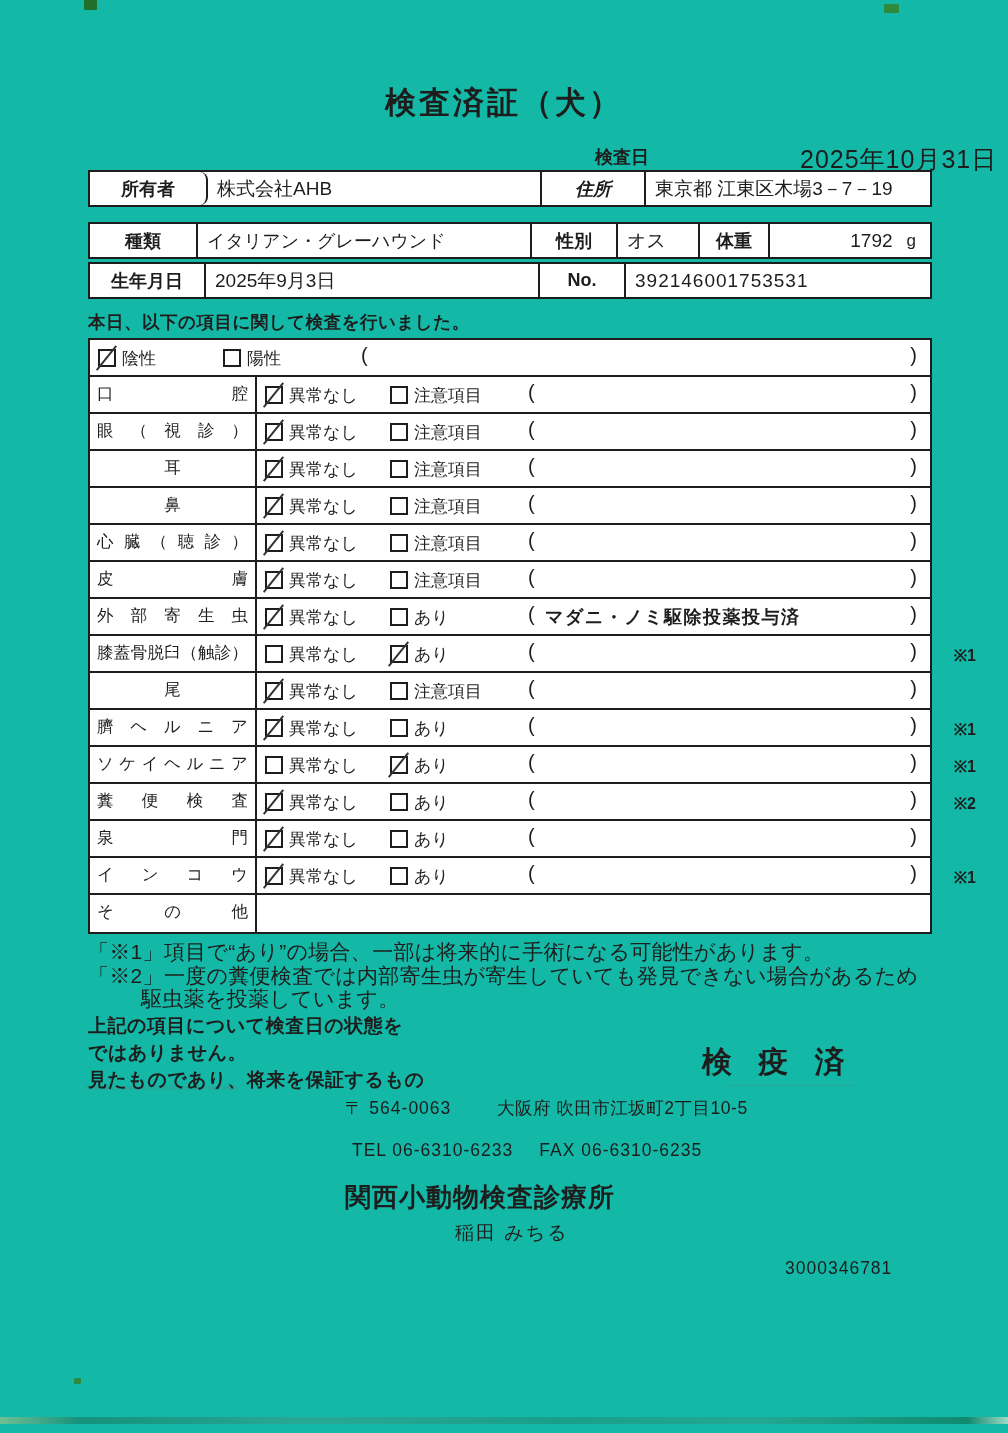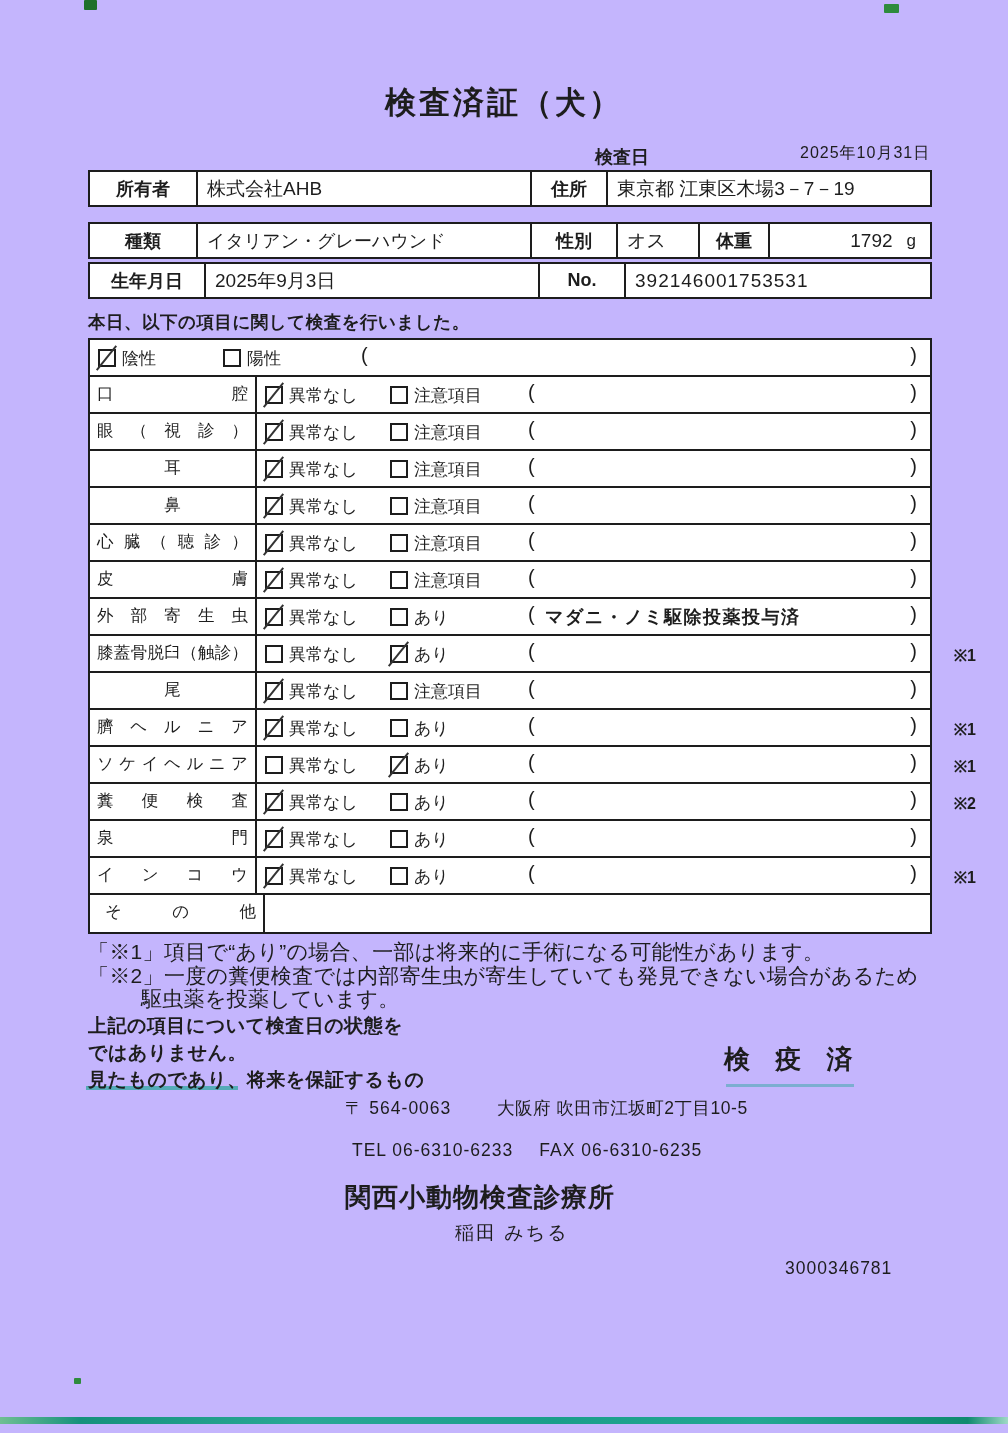--- a/index.html
+++ b/index.html
@@ -2,67 +2,67 @@
 <html style="--ink: #1d1d1d; --scan-green: #2e8b3d; --scan-teal: #26a69a;"><head>
 <meta charset="utf-8">
 <style>
   :root{
     --ink:#1d1d1d;
     --scan-green:#2e8b3d;
     --scan-teal:#26a69a;
   }
   html,body{margin:0;padding:0;background:#fff;}
   .page{
-    position:relative;width:1008px;height:1433px;background:#c4b5fd;
+    position:relative;width:1008px;height:1433px;background:#14b8a6;
     font-family:"Liberation Sans",sans-serif;color:var(--ink);overflow:hidden;
   }
   
   .title{position:absolute;top:82px;left:0;width:100%;text-align:center;
     font-size:31px;font-weight:700;letter-spacing:3px;margin:0;}
   .date-label{position:absolute;top:145px;left:595px;font-size:18px;font-weight:600;}
-  .date-value{position:absolute;top:143px;left:800px;font-size:16px;letter-spacing:1px;}
+  .date-value{position:absolute;top:143px;left:800px;font-size:25px;letter-spacing:1px;}
   
   .box{position:absolute;left:88px;width:844px;border:2px solid var(--ink);
     display:flex;box-sizing:border-box;background:#fff;}
   .cell{border-right:2px solid var(--ink);padding:0 9px;font-size:19px;
     box-sizing:border-box;display:flex;align-items:center;overflow:hidden;white-space:nowrap;}
   .cell.th{justify-content:center;font-size:18px;font-weight:600;}
   .cell.last{border-right:none;flex:1;}
   .cell.num{letter-spacing:1px;border-radius:10px;}
   .weight-cell{justify-content:flex-end;padding-right:14px;}
   .weight-unit{margin-left:14px;font-size:17px;}
   
   .intro{position:absolute;top:310px;left:88px;font-size:17.5px;font-weight:600;letter-spacing:.5px;}
   
   .insp-table{position:absolute;top:338px;left:88px;width:844px;
     border:2px solid var(--ink);box-sizing:border-box;background:#fff;}
   .insp-row{display:flex;height:37px;border-bottom:2px solid var(--ink);
     position:relative;box-sizing:border-box;}
-  .insp-row:last-child{border-bottom:none;padding-left:8px;}
+  .insp-row:last-child{border-bottom:none;}
   .insp-label{width:167px;min-width:167px;border-right:2px solid var(--ink);
     box-sizing:border-box;padding:0 7px;font-size:16.5px;line-height:33px;
     text-align:justify;text-align-last:justify;overflow:hidden;white-space:nowrap;}
   .insp-label.center{text-align:center;text-align-last:center;}
   .insp-content{position:relative;flex:1;}
   .opt{position:absolute;top:7px;font-size:17px;white-space:nowrap;}
   .opt1{left:8px;} .opt2{left:133px;}
   .checkbox{width:14px;height:14px;border:2px solid var(--ink);display:inline-block;
     vertical-align:-3px;margin-right:6px;position:relative;box-sizing:content-box;}
   .checkbox.checked::after{content:"";position:absolute;width:31px;height:2px;
     background:#333;left:-9px;top:6px;transform:rotate(-51deg);}
   .paren-open{position:absolute;left:271px;top:4px;font-size:20px;}
   .paren-close{position:absolute;right:13px;top:4px;font-size:20px;}
   .note{position:absolute;left:288px;top:6px;font-size:18px;font-weight:600;letter-spacing:1.5px;white-space:nowrap;}
   .remark{position:absolute;right:-46px;top:8px;font-size:16px;font-weight:600;}
   
   .fn{position:absolute;left:88px;font-size:21px;letter-spacing:.3px;white-space:nowrap;}
   
   .disclaimer{position:absolute;left:88px;top:1012px;font-size:19px;font-weight:700;
     line-height:27px;letter-spacing:.5px;}
-  .stamp{position:absolute;left:724px;top:1042px;font-size:26px;font-weight:600;
+  .stamp{position:absolute;left:702px;top:1042px;font-size:30px;font-weight:600;
     letter-spacing:9px;white-space:nowrap;}
   
   .postal{position:absolute;left:345px;top:1096px;font-size:17.5px;letter-spacing:1px;}
   .clinic-addr{position:absolute;left:497px;top:1096px;font-size:17.5px;letter-spacing:.5px;}
   .telfax{position:absolute;left:352px;top:1140px;font-size:17.5px;letter-spacing:1px;}
   .telfax .fax{margin-left:26px;}
   .clinic-name{position:absolute;left:345px;top:1180px;font-size:26px;font-weight:600;letter-spacing:1px;}
   .vet-name{position:absolute;left:455px;top:1220px;font-size:19px;letter-spacing:2px;}
   .serial{position:absolute;left:785px;top:1258px;font-size:17.5px;letter-spacing:1px;}
   
@@ -87,23 +87,23 @@
   <div class="mark mark-bl"></div>
   <div class="teal-line-text"></div>
   <div class="teal-line-stamp"></div>
   <div class="bottom-line"></div>
 
   <h1 class="title">検査済証（犬）</h1>
   <span class="date-label">検査日</span>
   <span class="date-value">2025年10月31日</span>
 
   <div class="box" style="top:170px;height:37px;">
-    <div class="cell th" style="width:108px;">所有者</div>
+    <div class="cell th" style="width:118px;border-radius:8px;">所有者</div>
     <div class="cell" style="width:334px;">株式会社AHB</div>
-    <div class="cell th" style="width:76px;">住所</div>
+    <div class="cell th" style="width:104px;font-style:italic;">住所</div>
     <div class="cell last">東京都 江東区木場3－7－19</div>
   </div>
 
   <div class="box" style="top:222px;height:37px;">
     <div class="cell th" style="width:108px;">種類</div>
     <div class="cell" style="width:334px;font-size:18px;">イタリアン・グレーハウンド</div>
     <div class="cell th" style="width:86px;">性別</div>
     <div class="cell" style="width:82px;">オス</div>
     <div class="cell th" style="width:70px;">体重</div>
     <div class="cell last weight-cell">

